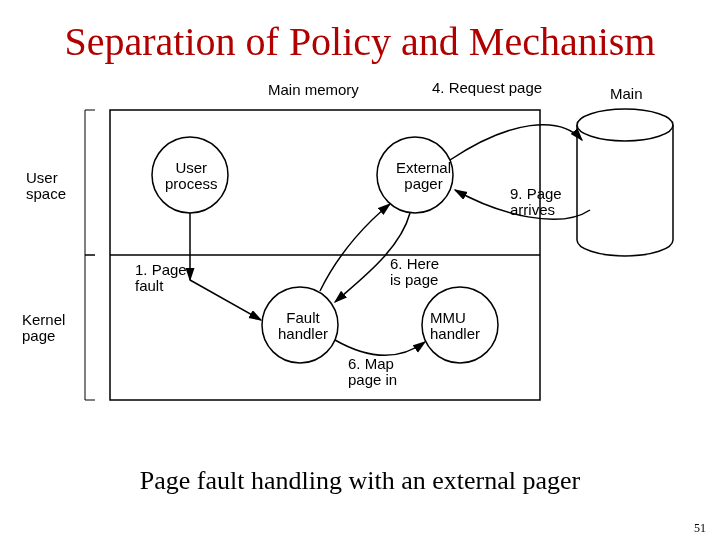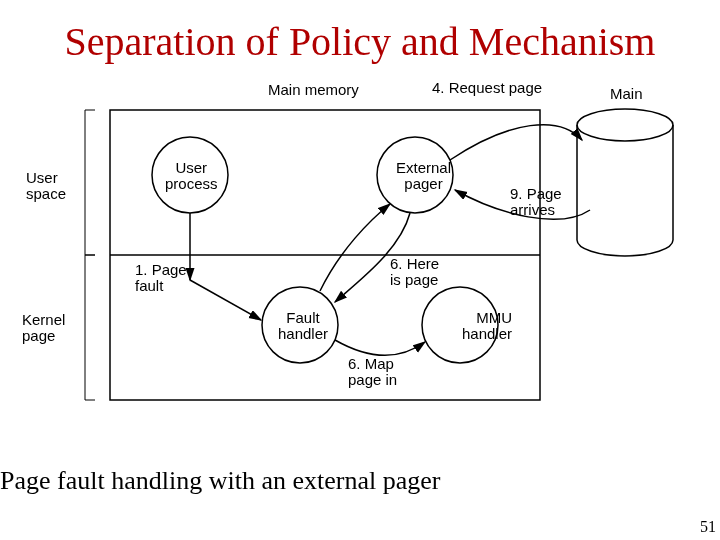--- a/index.html
+++ b/index.html
@@ -1,18 +1,18 @@
 <!DOCTYPE html>
 <html><head>
 <meta charset="utf-8">
 <style>
   body{margin:0;font-family:"Times New Roman",serif;background:#fff;color:#000;width:720px;height:540px;position:relative}
   .title{color:#b00000;font-size:40px;text-align:center;padding-top:18px;font-weight:400}
-  .caption{font-size:26px;position:absolute;bottom:44px;width:100%}
-  .pagenum{position:absolute;right:4px;bottom:4px;font-size:16px}
+  .caption{font-size:26px;text-align:center;position:absolute;bottom:44px;width:100%}
+  .pagenum{position:absolute;right:14px;bottom:4px;font-size:12px}
   .stage{position:absolute;left:0;top:80px;width:592px;height:340px}
   .txt{position:absolute;font-family:Arial,Helvetica,sans-serif;font-size:15px;color:#000;line-height:1.05}
 </style>
 </head>
 <body>
 
 <div class="title">Separation of Policy and Mechanism</div>
 
 <div class="stage">
 <svg viewBox="0 0 720 340" width="720" height="340">
@@ -56,21 +56,21 @@
 space</div>
   <div class="txt" style="left:22px;top:232px;white-space:pre">Kernel
 page</div>
 
   <div class="txt" style="left:165px;top:80px;text-align:center;white-space:pre">User
 process</div>
   <div class="txt" style="left:396px;top:80px;text-align:center;white-space:pre">External
 pager</div>
   <div class="txt" style="left:278px;top:230px;text-align:center;white-space:pre">Fault
 handler</div>
-  <div class="txt" style="left:462px;top:230px;text-align:right;white-space:pre">MMU
+  <div class="txt" style="left:430px;top:230px;text-align:left;white-space:pre">MMU
 handler</div>
 
   <div class="txt" style="left:135px;top:182px;white-space:pre">1. Page
 fault</div>
   <div class="txt" style="left:432px;top:0px">4. Request page</div>
   <div class="txt" style="left:510px;top:106px;white-space:pre">9. Page
 arrives</div>
   <div class="txt" style="left:390px;top:176px;white-space:pre">6. Here
 is page</div>
   <div class="txt" style="left:348px;top:276px;white-space:pre">6. Map

